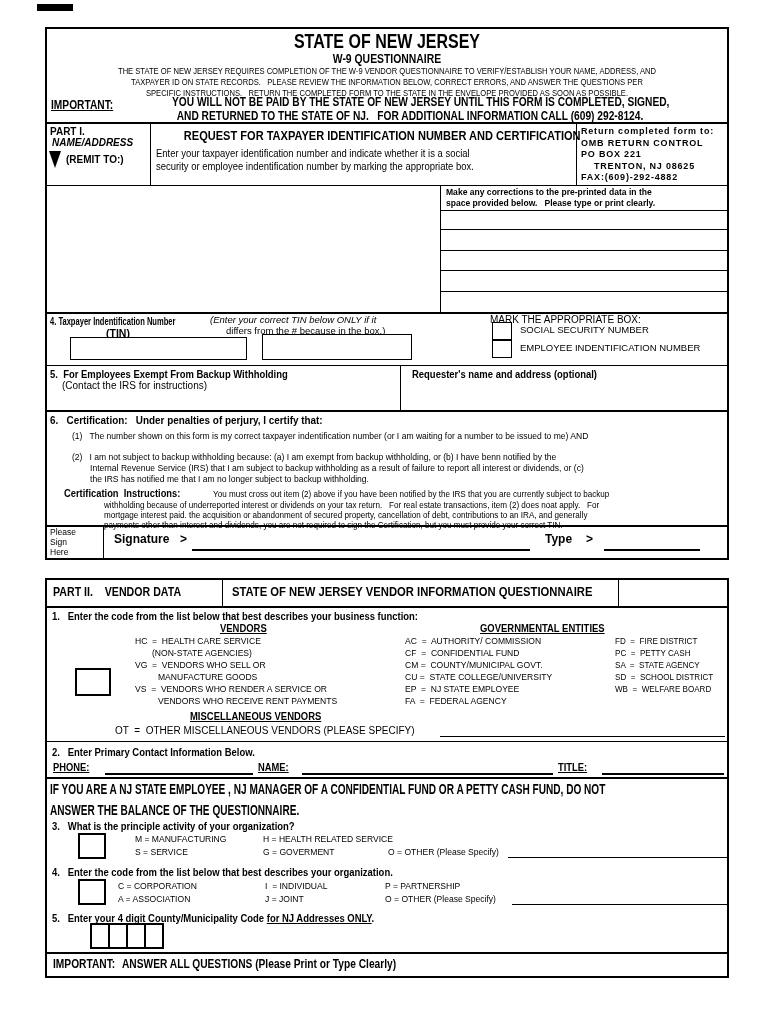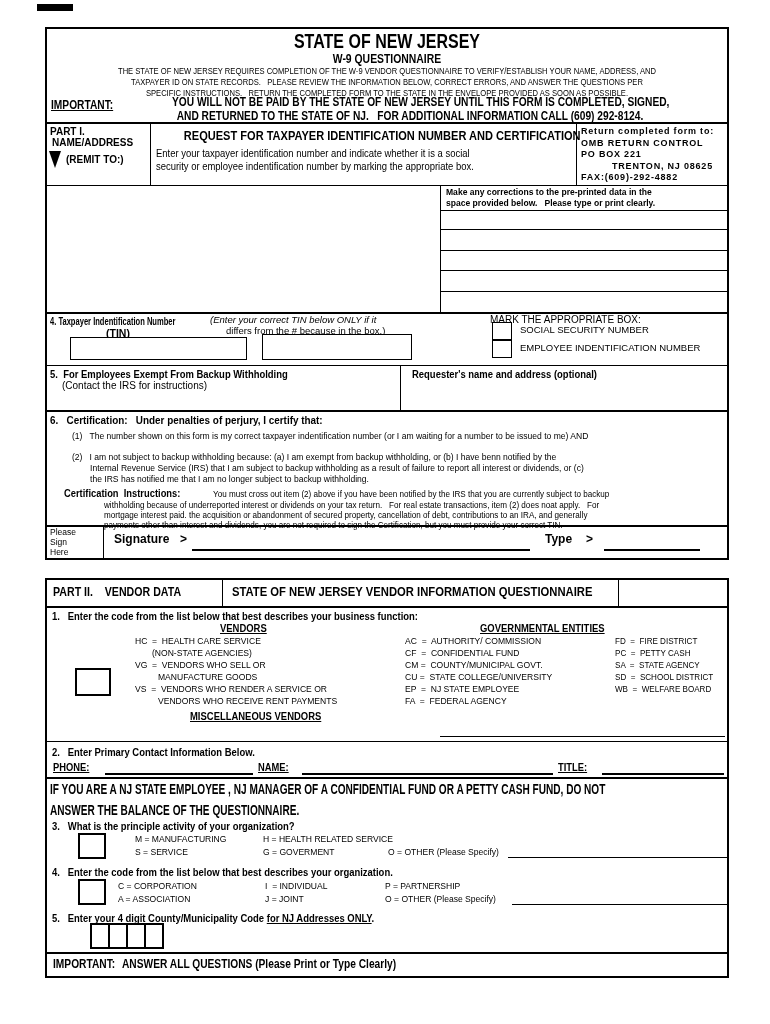--- a/index.html
+++ b/index.html
@@ -44,32 +44,32 @@
   <div class="t f95 ctr nC" style="left:45px;top:88px;width:684px;">SPECIFIC INSTRUCTIONS.   RETURN THE COMPLETED FORM TO THE STATE IN THE ENVELOPE PROVIDED AS SOON AS POSSIBLE.</div>
   <div class="t b f12 u nL85" style="left:51px;top:99px;">IMPORTANT:</div>
   <div class="t b f12 ctr nC85" style="left:130px;top:96px;width:560px;">YOU WILL NOT BE PAID BY THE STATE OF NEW JERSEY UNTIL THIS FORM IS COMPLETED, SIGNED,</div>
   <div class="t b f12 ctr nC85" style="left:130px;top:110px;width:560px;">AND RETURNED TO THE STATE OF NJ.   FOR ADDITIONAL INFORMATION CALL (609) 292-8124.</div>
 
   <div class="hl" style="left:45px;top:122px;width:684px;height:2px;"></div>
   <div class="vl" style="left:150px;top:122px;height:63px;"></div>
   <div class="vl" style="left:576px;top:122px;height:63px;"></div>
 
   <div class="t b f10" style="left:50px;top:126px;">PART I.</div>
-  <div class="t b f10" style="left:52px;top:137px;">NAME/ADDRESS</div>
+  <div class="t b f10" style="left:52px;top:137px;font-style:italic;">NAME/ADDRESS</div>
   <div class="tri" style="left:49px;top:151px;"></div>
   <div class="t b f10" style="left:66px;top:154px;">(REMIT TO:)</div>
 
   <div class="t b f13 ctr nC85" style="left:152px;top:129px;width:424px;">REQUEST FOR TAXPAYER IDENTIFICATION NUMBER AND CERTIFICATION</div>
   <div class="t f105 nL90" style="left:156px;top:147px;">Enter your taxpayer identification number and indicate whether it is a social</div>
   <div class="t f105 nL90" style="left:156px;top:160px;">security or employee indentification number by marking the appropriate box.</div>
 
   <div class="t b f9 ls" style="left:581px;top:126px;">Return completed form to:</div>
   <div class="t b f9 ls" style="left:581px;top:138px;">OMB RETURN CONTROL</div>
   <div class="t b f9 ls" style="left:581px;top:149px;">PO BOX 221</div>
-  <div class="t b f9 ls" style="left:612px;top:161px;">TRENTON, NJ 08625</div>
+  <div class="t b f9 ls" style="left:594px;top:161px;">TRENTON, NJ 08625</div>
   <div class="t b f9 ls" style="left:581px;top:172px;">FAX:(609)-292-4882</div>
 
   <div class="hl" style="left:45px;top:185px;width:684px;"></div>
   <div class="row" style="left:47px;top:186px;width:392px;height:125px;"></div>
   <div class="vl" style="left:440px;top:185px;height:127px;"></div>
   <div class="t b f95 nL90" style="left:446px;top:187px;">Make any corrections to the pre-printed data in the</div>
   <div class="t b f95 nL90" style="left:446px;top:198px;">space provided below.   Please type or print clearly.</div>
   <div class="hl" style="left:440px;top:210px;width:289px;"></div>
   <div class="row" style="left:441px;top:210px;width:287px;height:20px;border-bottom:1px solid #000;"></div>
   <div class="row" style="left:441px;top:230px;width:287px;height:21px;border-bottom:1px solid #000;"></div>
@@ -147,20 +147,21 @@
   <div class="t f95 nL90" style="left:405px;top:684px;">EP  =  NJ STATE EMPLOYEE</div>
   <div class="t f95 nL90" style="left:405px;top:696px;">FA  =  FEDERAL AGENCY</div>
 
   <div class="t f95 nL85" style="left:615px;top:636px;">FD  =  FIRE DISTRICT</div>
   <div class="t f95 nL85" style="left:615px;top:648px;">PC  =  PETTY CASH</div>
   <div class="t f95 nL85" style="left:615px;top:660px;">SA  =  STATE AGENCY</div>
   <div class="t f95 nL85" style="left:615px;top:672px;">SD  =  SCHOOL DISTRICT</div>
   <div class="t f95 nL85" style="left:615px;top:684px;">WB  =  WELFARE BOARD</div>
 
   <div class="t b f105 u nL90" style="left:190px;top:710px;">MISCELLANEOUS VENDORS</div>
+  <div class="t f10" style="left:115px;top:725px;">OT  =  OTHER MISCELLANEOUS VENDORS (PLEASE SPECIFY)</div>
   <div class="rule rule1" style="left:440px;top:726px;width:285px;height:11px;"></div>
 
   <div class="hl" style="left:45px;top:741px;width:684px;"></div>
   <div class="t b f105 nL90" style="left:52px;top:746px;">2.   Enter Primary Contact Information Below.</div>
   <div class="t b f11 u nL85" style="left:53px;top:761px;">PHONE:</div>
   <div class="rule" style="left:105px;top:762px;width:148px;height:13px;"></div>
   <div class="t b f11 u nL85" style="left:258px;top:761px;">NAME:</div>
   <div class="rule" style="left:302px;top:762px;width:251px;height:13px;"></div>
   <div class="t b f11 u nL85" style="left:558px;top:761px;">TITLE:</div>
   <div class="rule" style="left:602px;top:762px;width:122px;height:13px;"></div>

